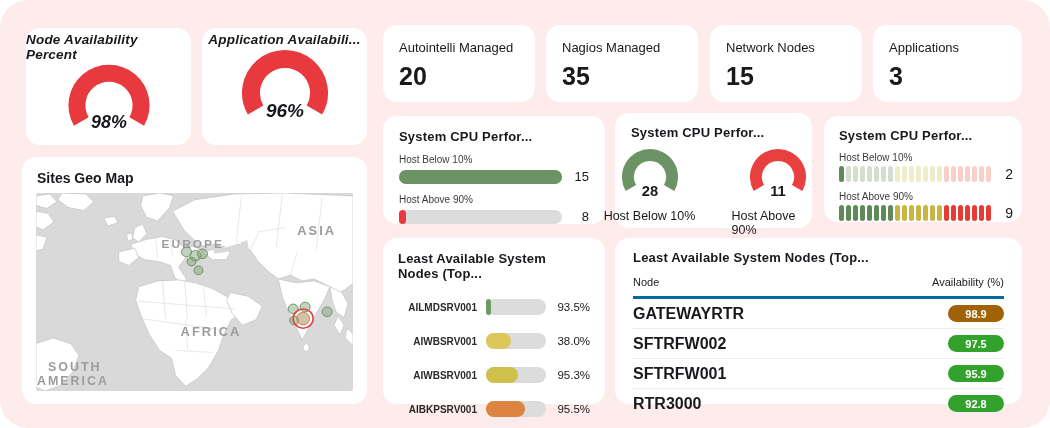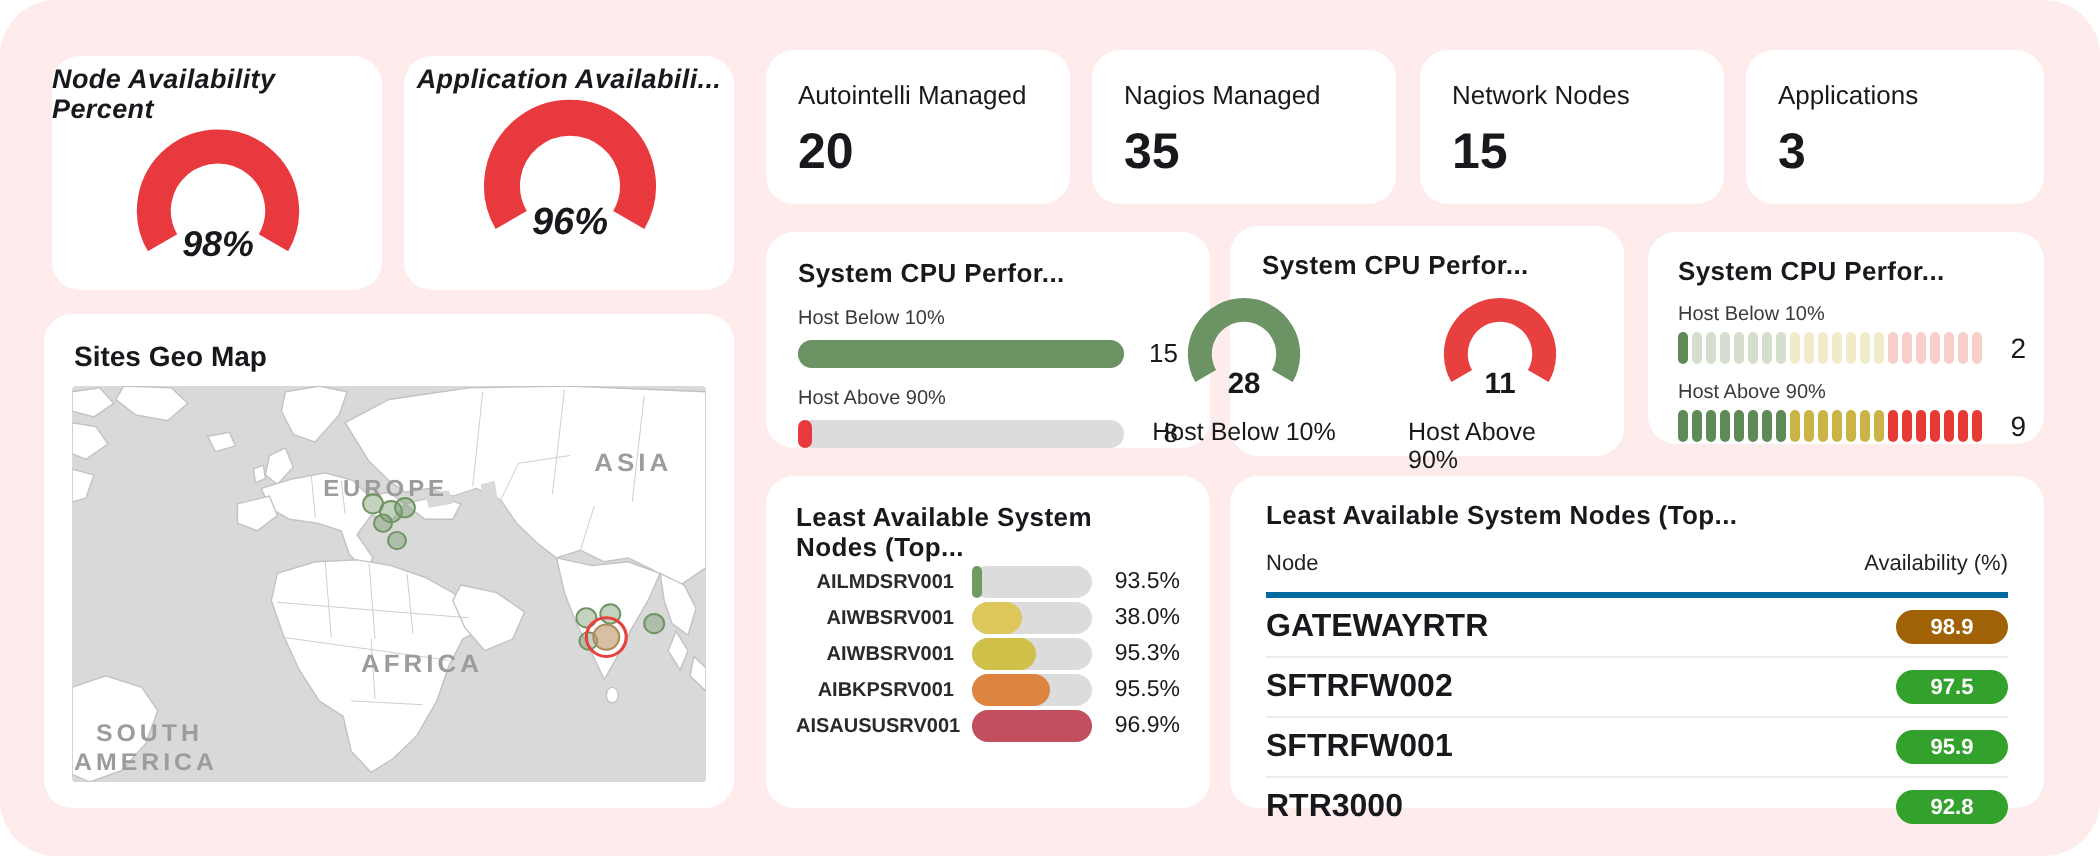--- a/index.html
+++ b/index.html
@@ -17,31 +17,31 @@
   .scard{padding:15px 16px;}
   .s-label{font-size:13px;color:#17191c;}
   .s-value{font-size:25px;font-weight:700;margin-top:7px;}
   
   .cb-label{font-size:10px;color:#3a3a3a;margin:10px 0 4px;}
   .cb-line{display:flex;align-items:center;gap:10px;}
   .cb-track{flex:1;height:14px;border-radius:7px;background:#dcdcdc;position:relative;}
   .cb-fill{height:14px;border-radius:7px;}
   .cb-val{font-size:13px;min-width:17px;text-align:right;color:#17191c;}
   
-  .cg-wrap{display:flex;justify-content:flex-end;gap:36px;margin-top:8px;}
+  .cg-wrap{display:flex;justify-content:center;gap:36px;margin-top:8px;}
   .cg-item{display:flex;flex-direction:column;align-items:center;}
   .cg-lbl{font-size:12.5px;color:#17191c;margin-top:3px;}
   
   .cd-label{font-size:10px;color:#3a3a3a;margin:9px 0 3px;}
   .cd-line{display:flex;align-items:center;gap:8px;}
   .dots{display:flex;gap:2px;flex:1;align-items:center;}
   .dot{width:5px;height:16px;border-radius:2.5px;flex:0 0 auto;}
   .cd-val{font-size:14px;min-width:14px;text-align:right;color:#17191c;}
   
-  .lb-row{display:flex;align-items:center;margin-top:2px;}
+  .lb-row{display:flex;align-items:center;margin-top:18px;}
   .lb-label{width:88px;text-align:right;font-size:10px;font-weight:700;color:#2a2a2a;padding-right:9px;box-sizing:border-box;}
   .lb-track{flex:1;height:16px;background:#dcdcdc;border-radius:8px;}
   .lb-fill{height:16px;border-radius:8px;}
   .lb-val{width:44px;text-align:right;font-size:11.5px;color:#17191c;}
   
   .th{display:flex;justify-content:space-between;font-size:11px;color:#222;padding:11px 0 8px;border-bottom:3px solid #0369a1;}
   .tr{display:flex;justify-content:space-between;align-items:center;height:29px;border-bottom:1px solid #ececec;}
   .tr:last-child{border-bottom:none;}
   .node{font-size:16px;font-weight:600;color:#17191c;}
   .badge{min-width:56px;text-align:center;color:#fff;font-size:11px;font-weight:700;border-radius:9px;padding:2.5px 0;}

